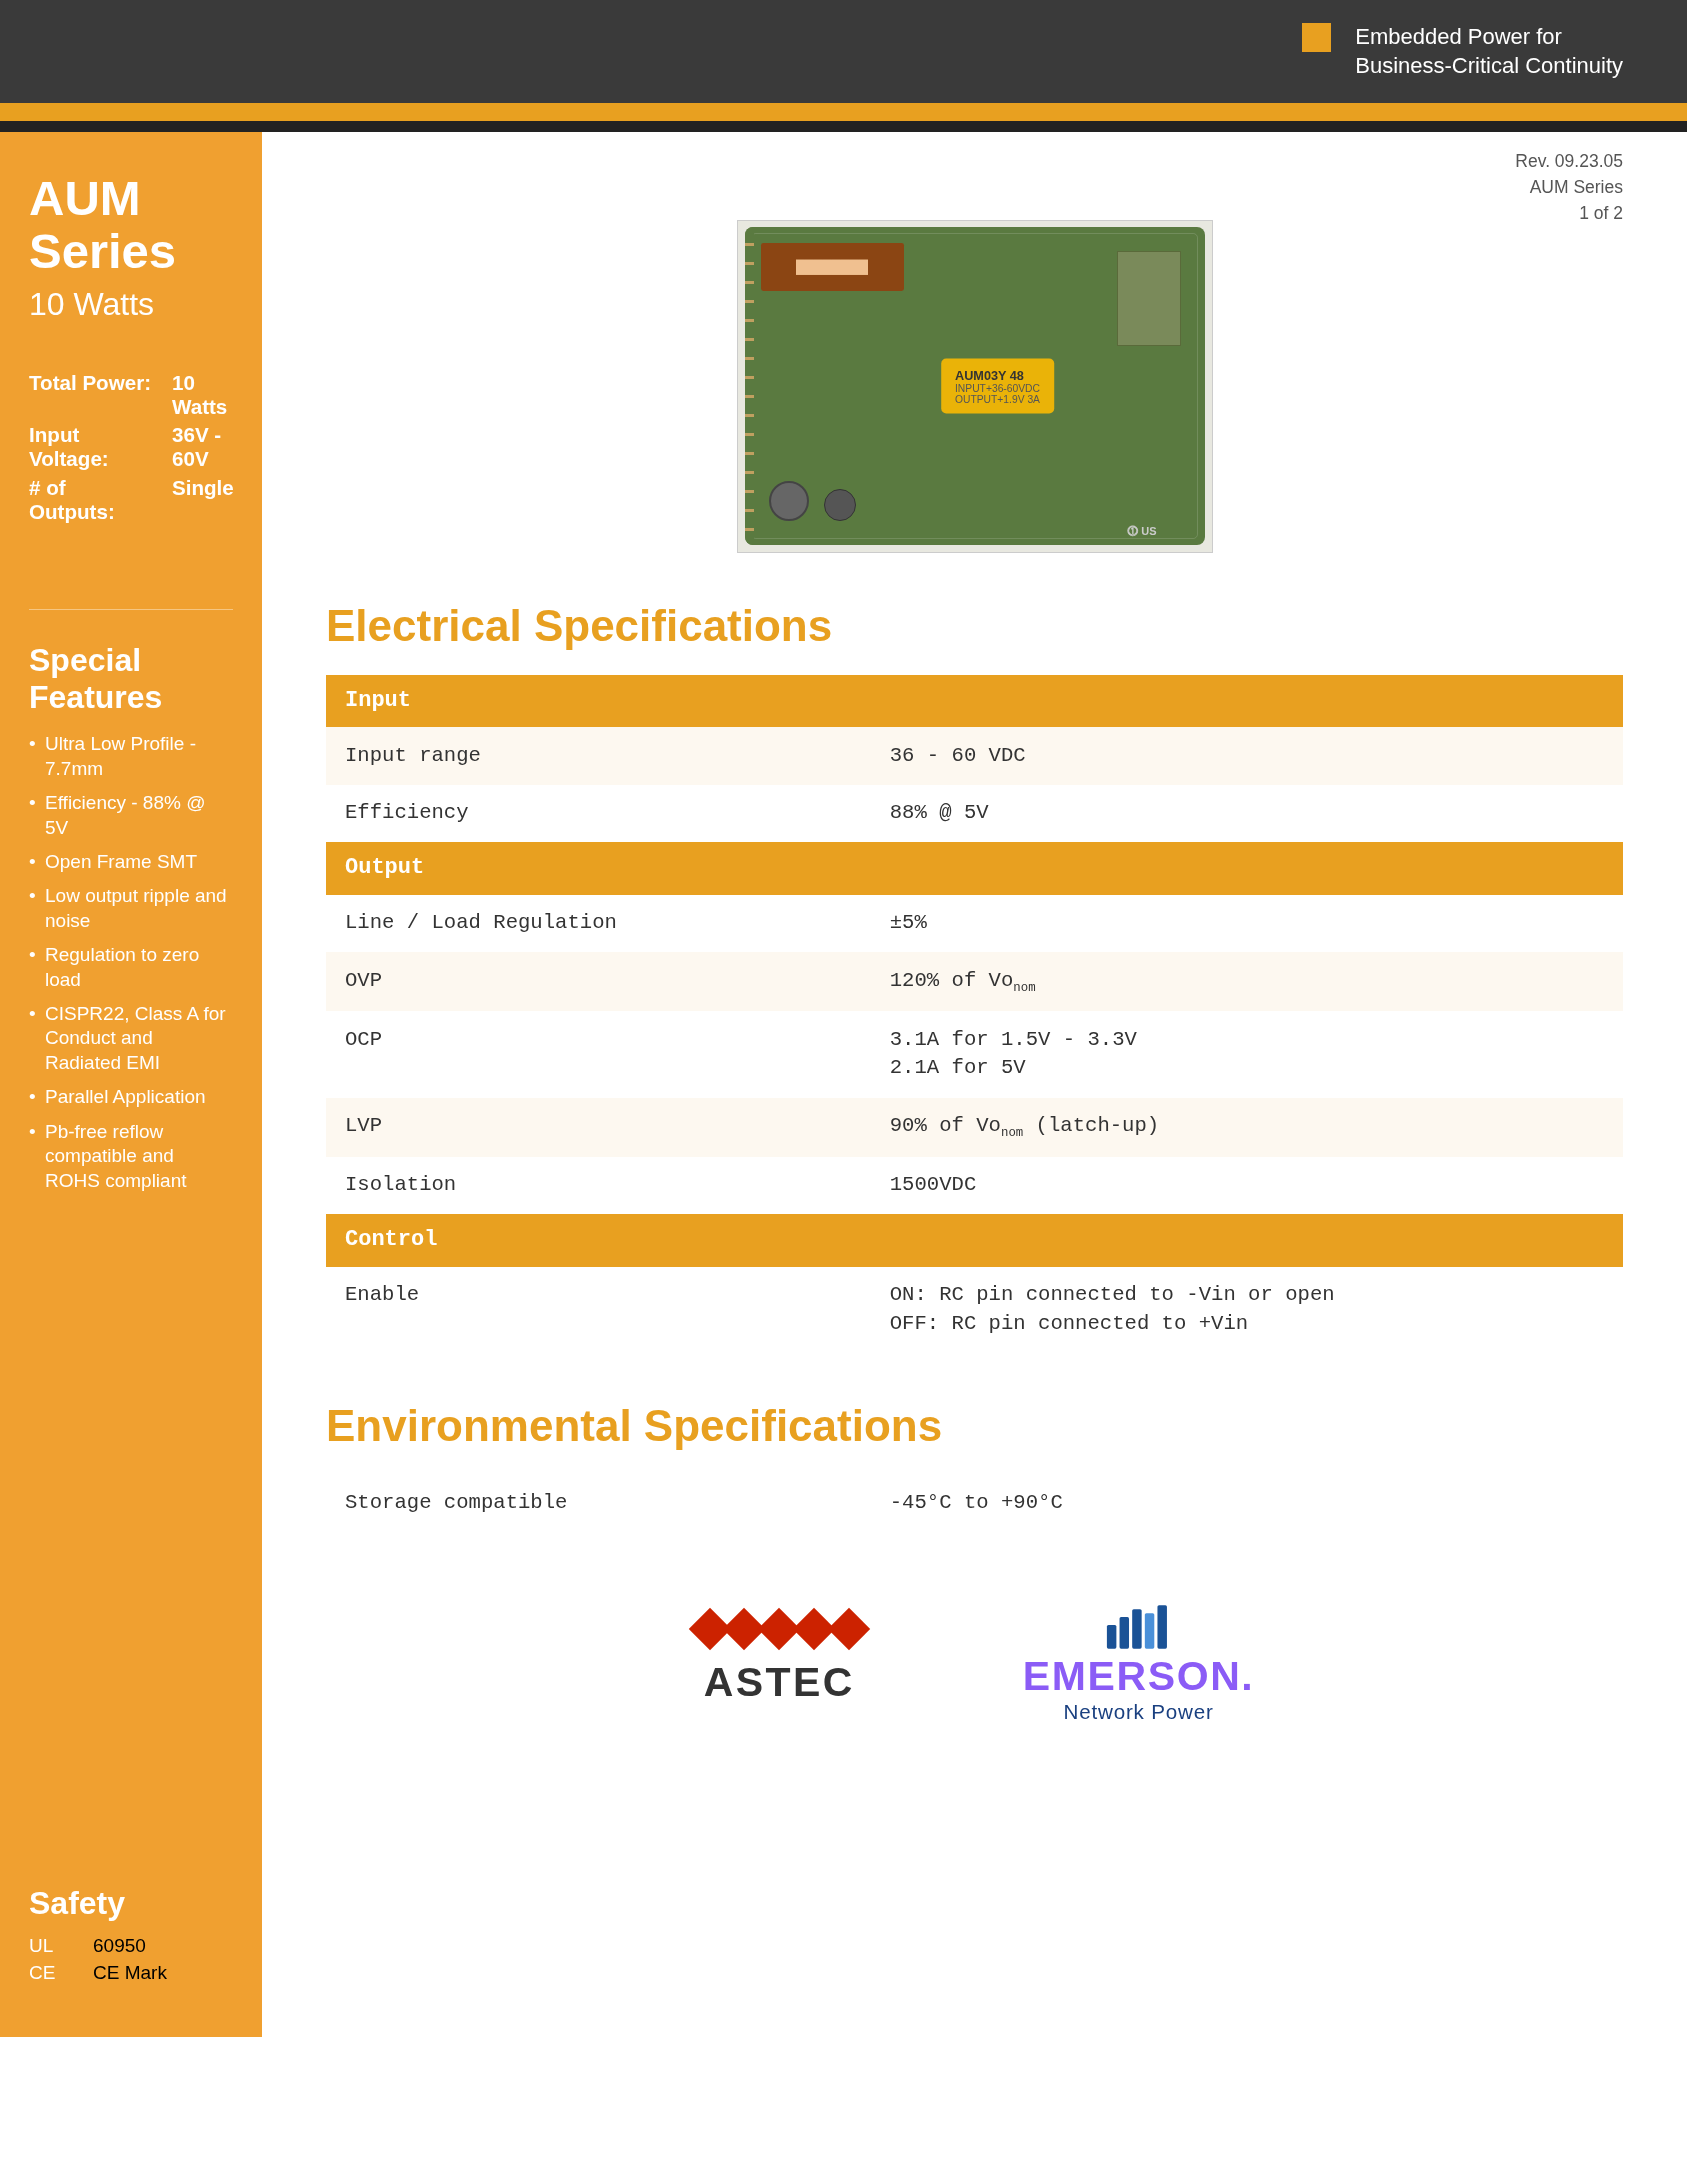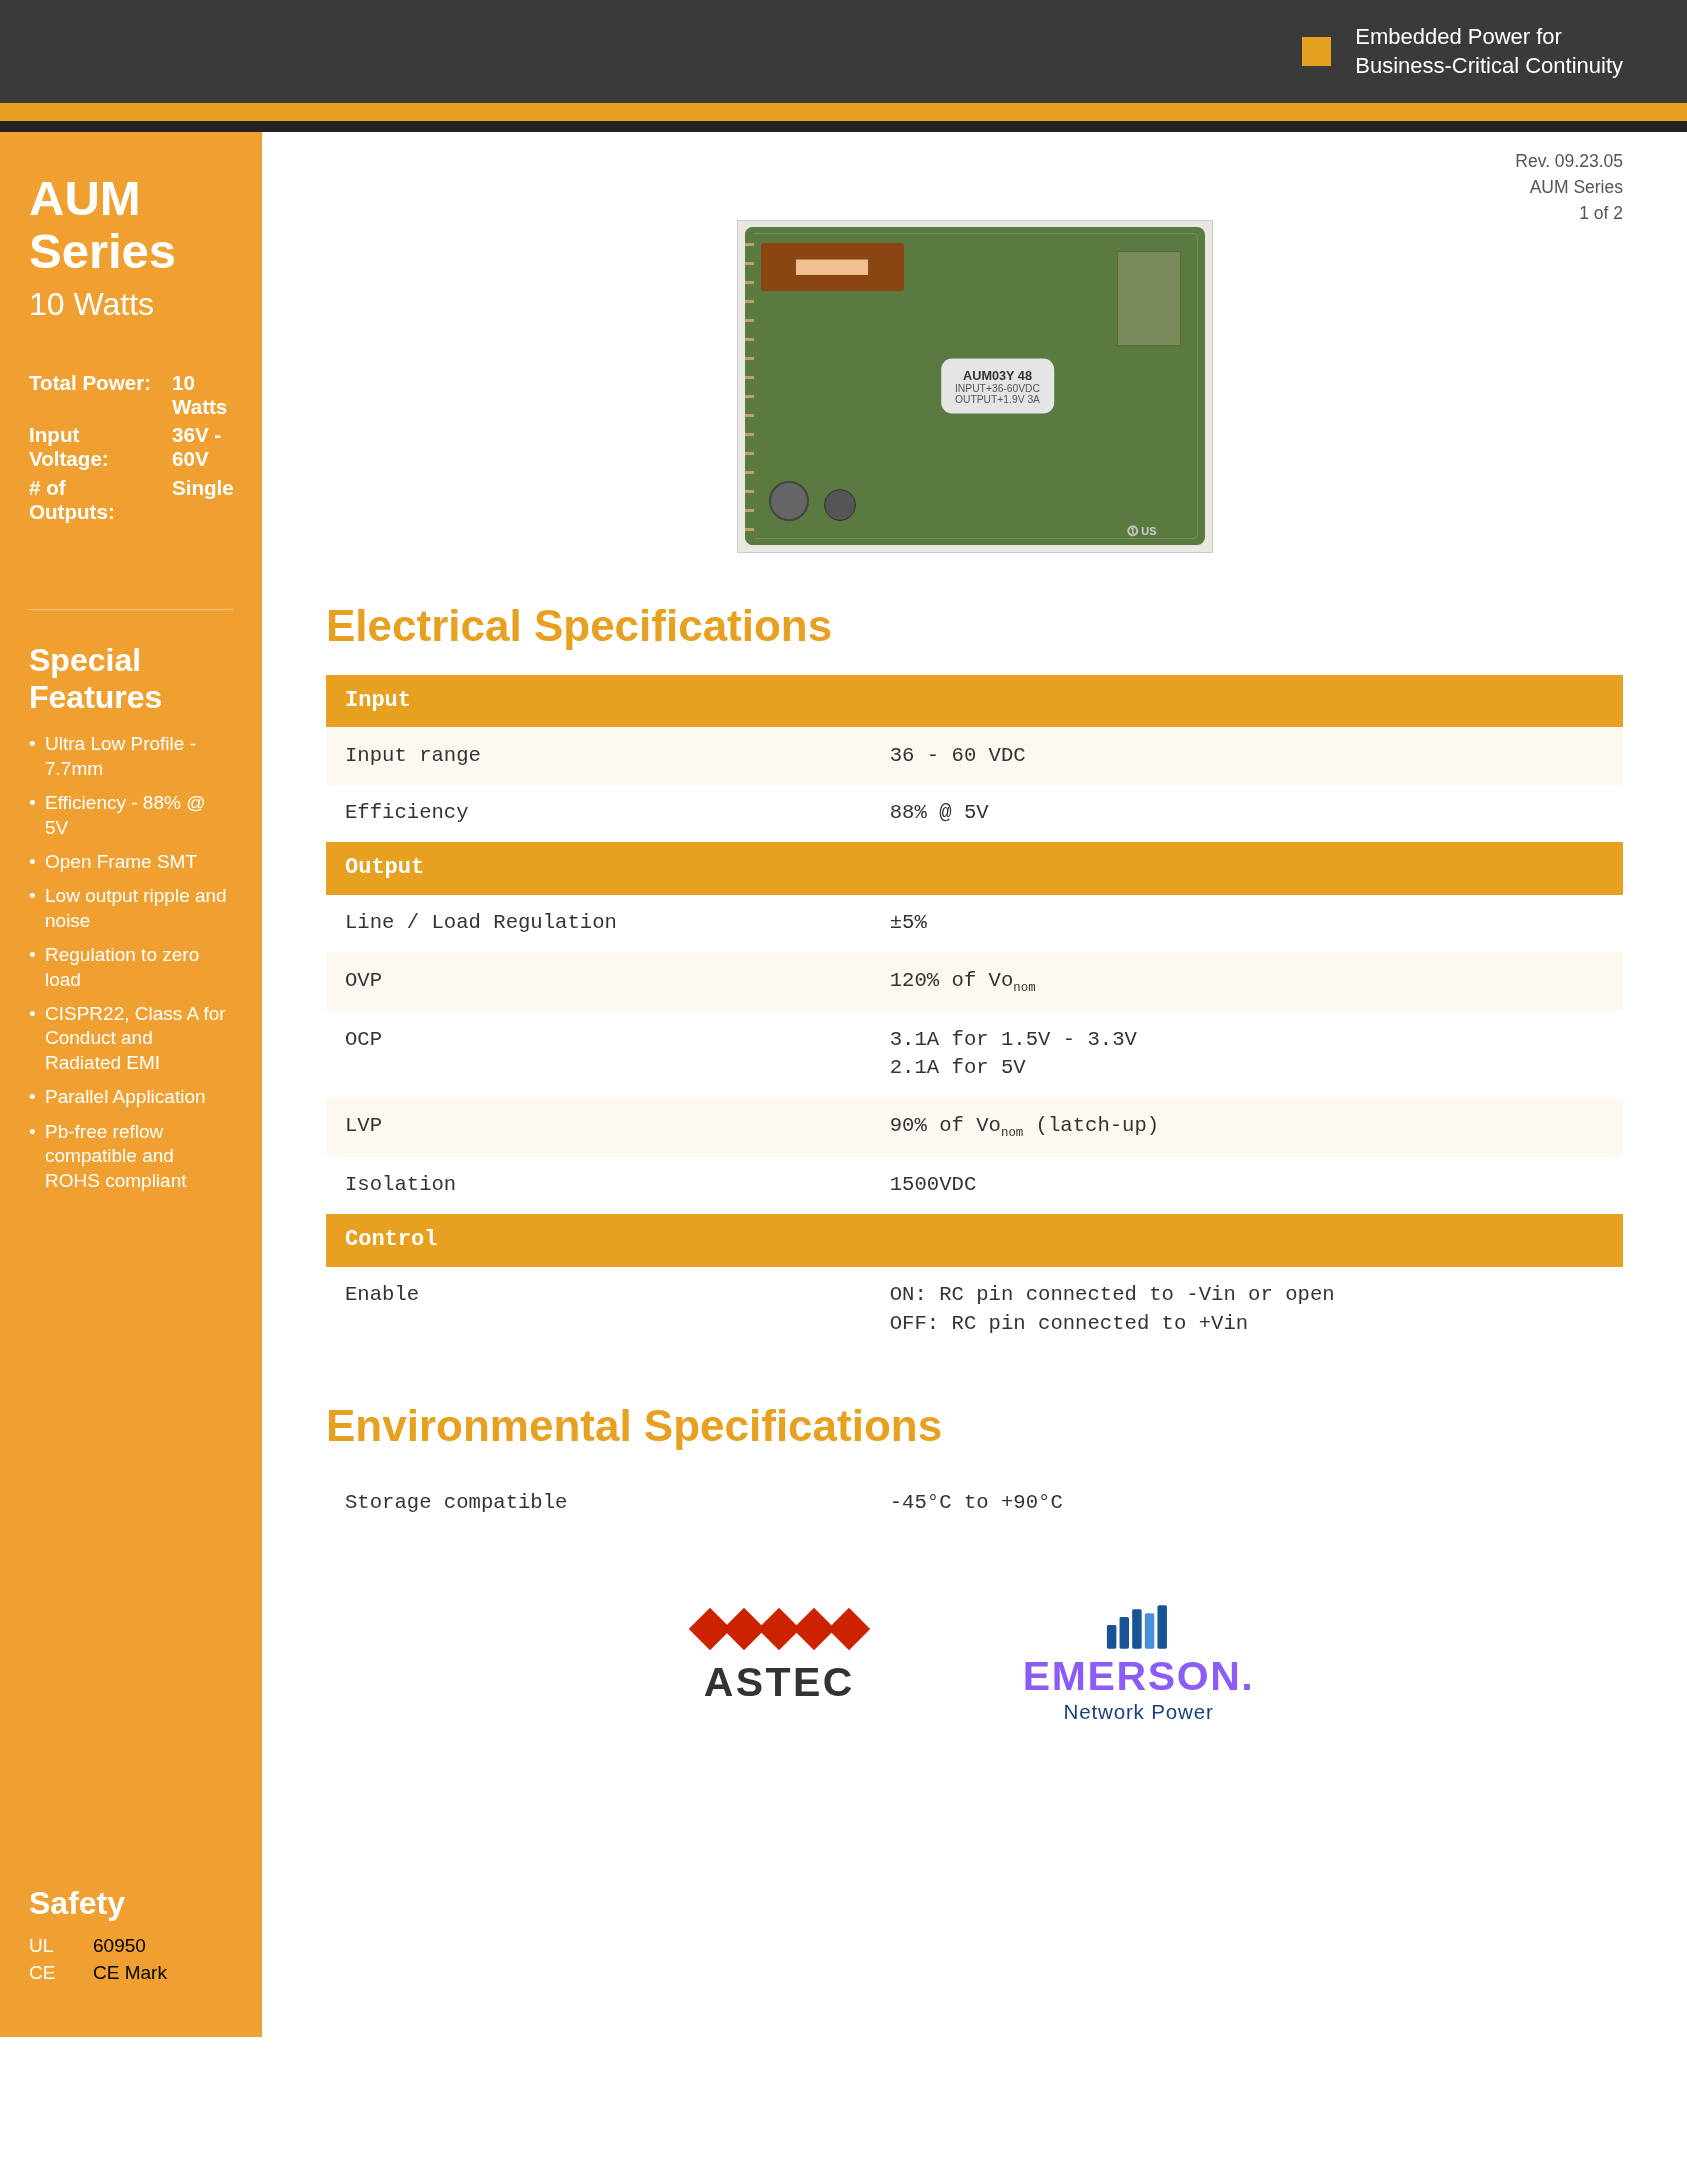--- a/index.html
+++ b/index.html
@@ -17,21 +17,20 @@
       background: #3a3a3a;
       height: 103px;
       position: relative;
       display: flex;
       align-items: center;
       justify-content: flex-end;
       padding-right: 64px;
     }
     .header-badge {
       display: flex;
-      align-items: center;
       gap: 24px;
     }
     .header-badge-square {
       width: 29px;
       height: 29px;
       background: #e8a020;
     }
     .header-badge-text {
       color: #fff;
       font-size: 22px;
@@ -378,21 +377,21 @@
     </div>
 
     <div class="product-image-area">
       <div class="product-image-placeholder">
         <div class="pcb-board">
 
           <div style="position:absolute;top:16px;left:16px;width:143px;height:48px;background:#8B4513;border-radius:2.4px;display:flex;align-items:center;justify-content:center;">
             <span style="color:#f0c090;font-size:12.7px;font-weight:bold;">████████</span>
           </div>
 
-          <div style="position:absolute;top:50%;left:55%;transform:translate(-50%,-50%);background:#e5e5e5;padding:9.5px 14.3px;border-radius:11px;text-align:center;">
+          <div style="position:absolute;top:50%;left:55%;transform:translate(-50%,-50%);background:#eab308;padding:9.5px 14.3px;border-radius:5px;text-align:left;">
             <div style="font-size:12.7px;font-weight:bold;color:#333;">AUM03Y 48</div>
             <div style="font-size:10.3px;color:#555;">INPUT+36-60VDC</div>
             <div style="font-size:10.3px;color:#555;">OUTPUT+1.9V 3A</div>
           </div>
 
           <div style="position:absolute;bottom:24px;left:24px;width:40px;height:40px;border-radius:50%;background:#666;border:2.4px solid #444;"></div>
           <div style="position:absolute;bottom:24px;left:79px;width:32px;height:32px;border-radius:50%;background:#555;border:1.6px solid #333;"></div>
 
           <div style="position:absolute;top:24px;right:24px;width:64px;height:95px;background:#7a8a5a;border:0.8px solid #5a6a3a;"></div>
 

